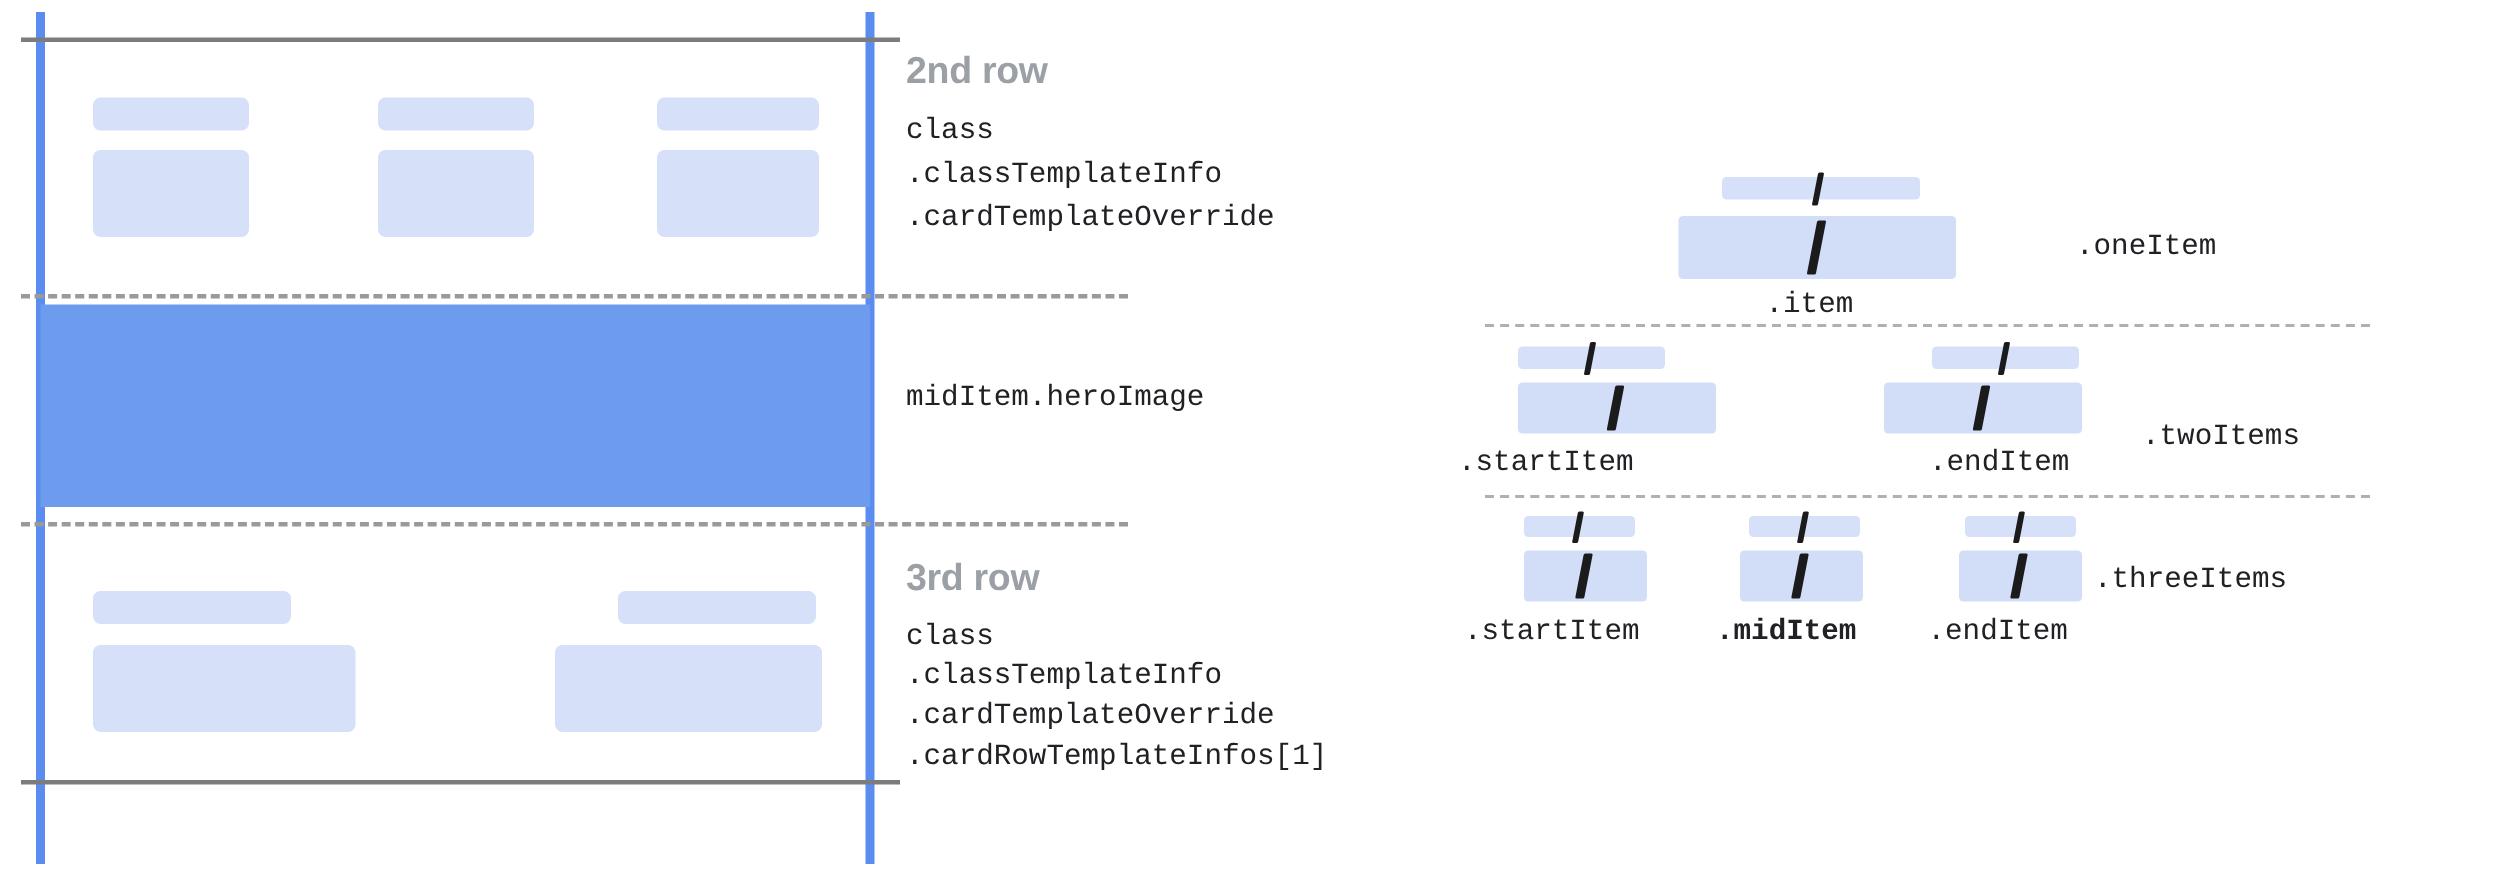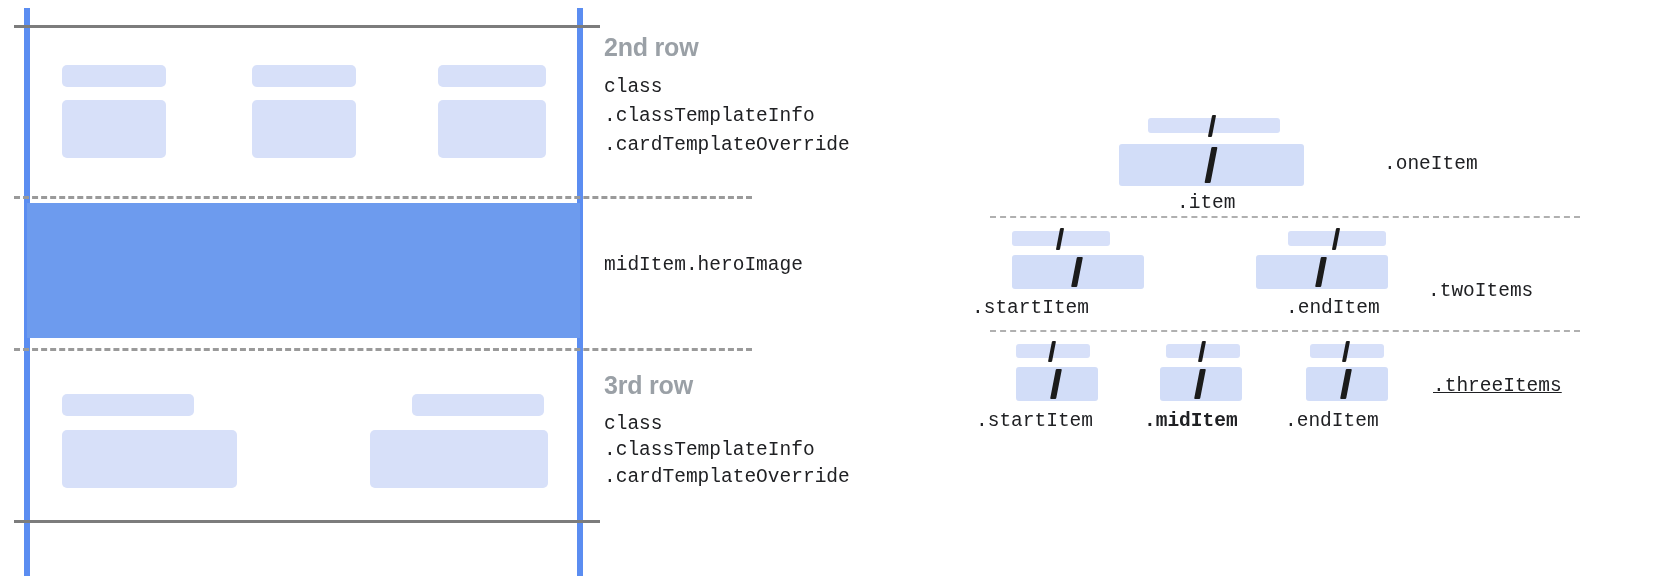--- a/index.html
+++ b/index.html
@@ -145,20 +145,21 @@
   <div class="mono" style="left:604px; top:73px;">class</div>
   <div class="mono" style="left:604px; top:102px;">.classTemplateInfo</div>
   <div class="mono" style="left:604px; top:131px;">.cardTemplateOverride</div>
 
   <div class="mono" style="left:604px; top:251px;">midItem.heroImage</div>
 
   <div class="row-title" style="left:604px; top:371px;">3rd row</div>
   <div class="mono" style="left:604px; top:410px;">class</div>
   <div class="mono" style="left:604px; top:436px;">.classTemplateInfo</div>
   <div class="mono" style="left:604px; top:463px;">.cardTemplateOverride</div>
+  <div class="mono" style="left:604px; top:490px;">.cardRowTemplateInfos[1]</div>
 </div>
 
 <div id="right-panel">
 
   <div class="chip" style="left:208px; top:118px; width:132px; height:15px;"></div>
   <div class="slash" style="left:270px; top:115px; width:4px; height:22px;"></div>
 
   <div class="chip chip-lg" style="left:179px; top:144px; width:185px; height:42px;"></div>
   <div class="slash" style="left:268px; top:147px; width:6px; height:36px;"></div>
 
@@ -195,14 +196,14 @@
   <div class="chip chip-lg" style="left:220px; top:367px; width:82px; height:34px;"></div>
   <div class="slash" style="left:257px; top:369px; width:6px; height:30px;"></div>
   <div class="cap" style="left:204px; top:410px;font-weight:bold;">.midItem</div>
 
   <div class="chip" style="left:370px; top:344px; width:74px; height:14px;"></div>
   <div class="slash" style="left:404px; top:341px; width:4px; height:21px;"></div>
   <div class="chip chip-lg" style="left:366px; top:367px; width:82px; height:34px;"></div>
   <div class="slash" style="left:403px; top:369px; width:6px; height:30px;"></div>
   <div class="cap" style="left:345px; top:410px;">.endItem</div>
 
-  <div class="cap" style="left:493px; top:375px;text-decoration:underline;">.threeItems</div>
+  <div class="cap" style="left:456px; top:375px;">.threeItems</div>
 </div>
 
 </body></html>

